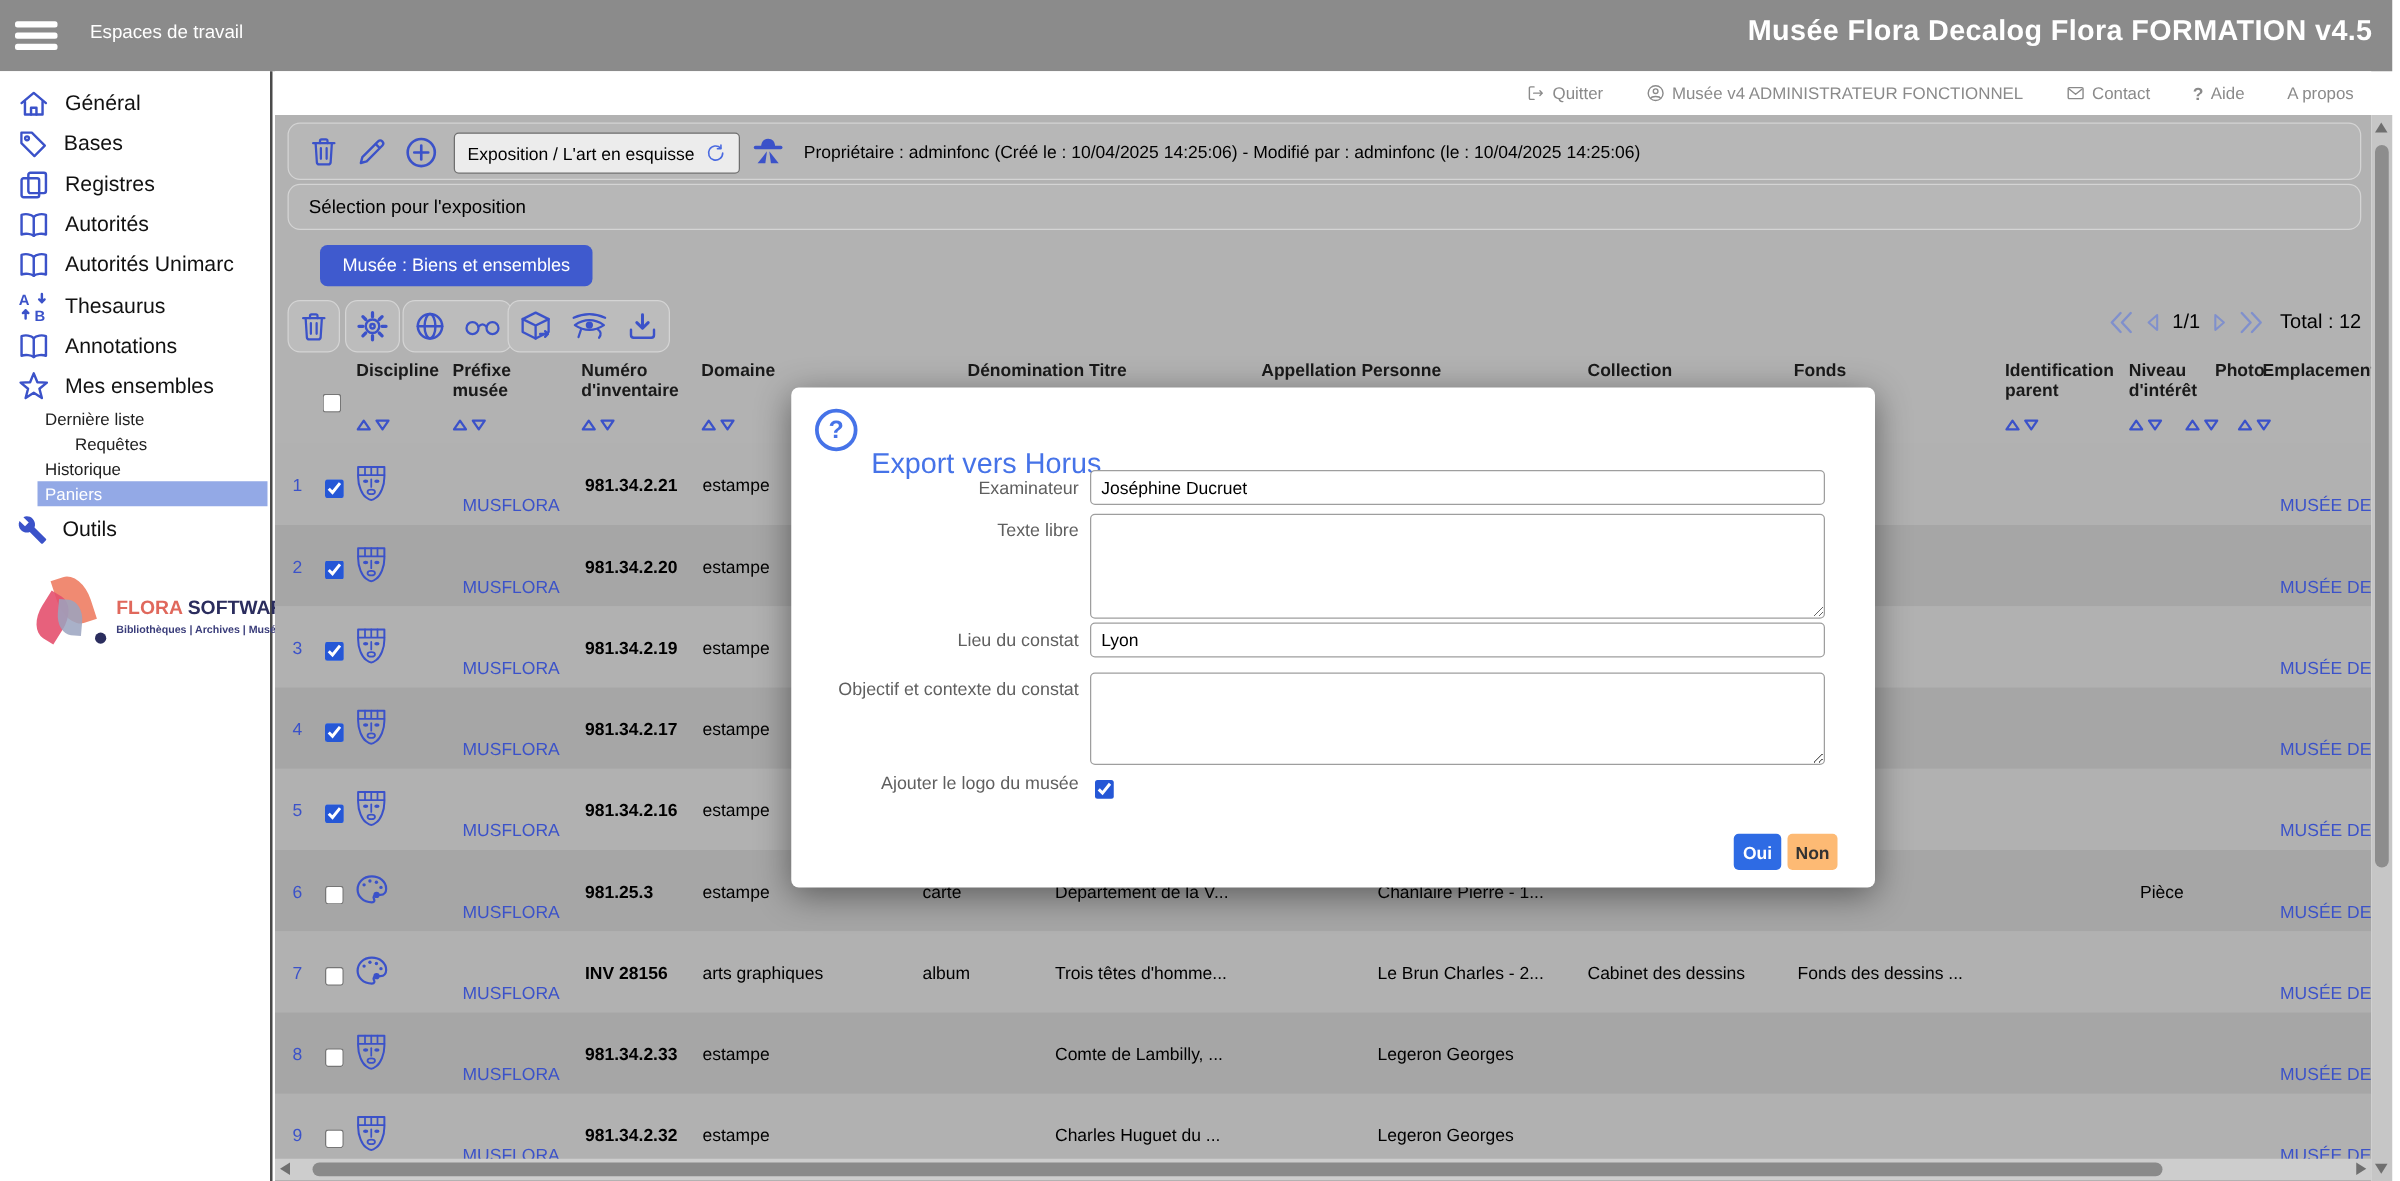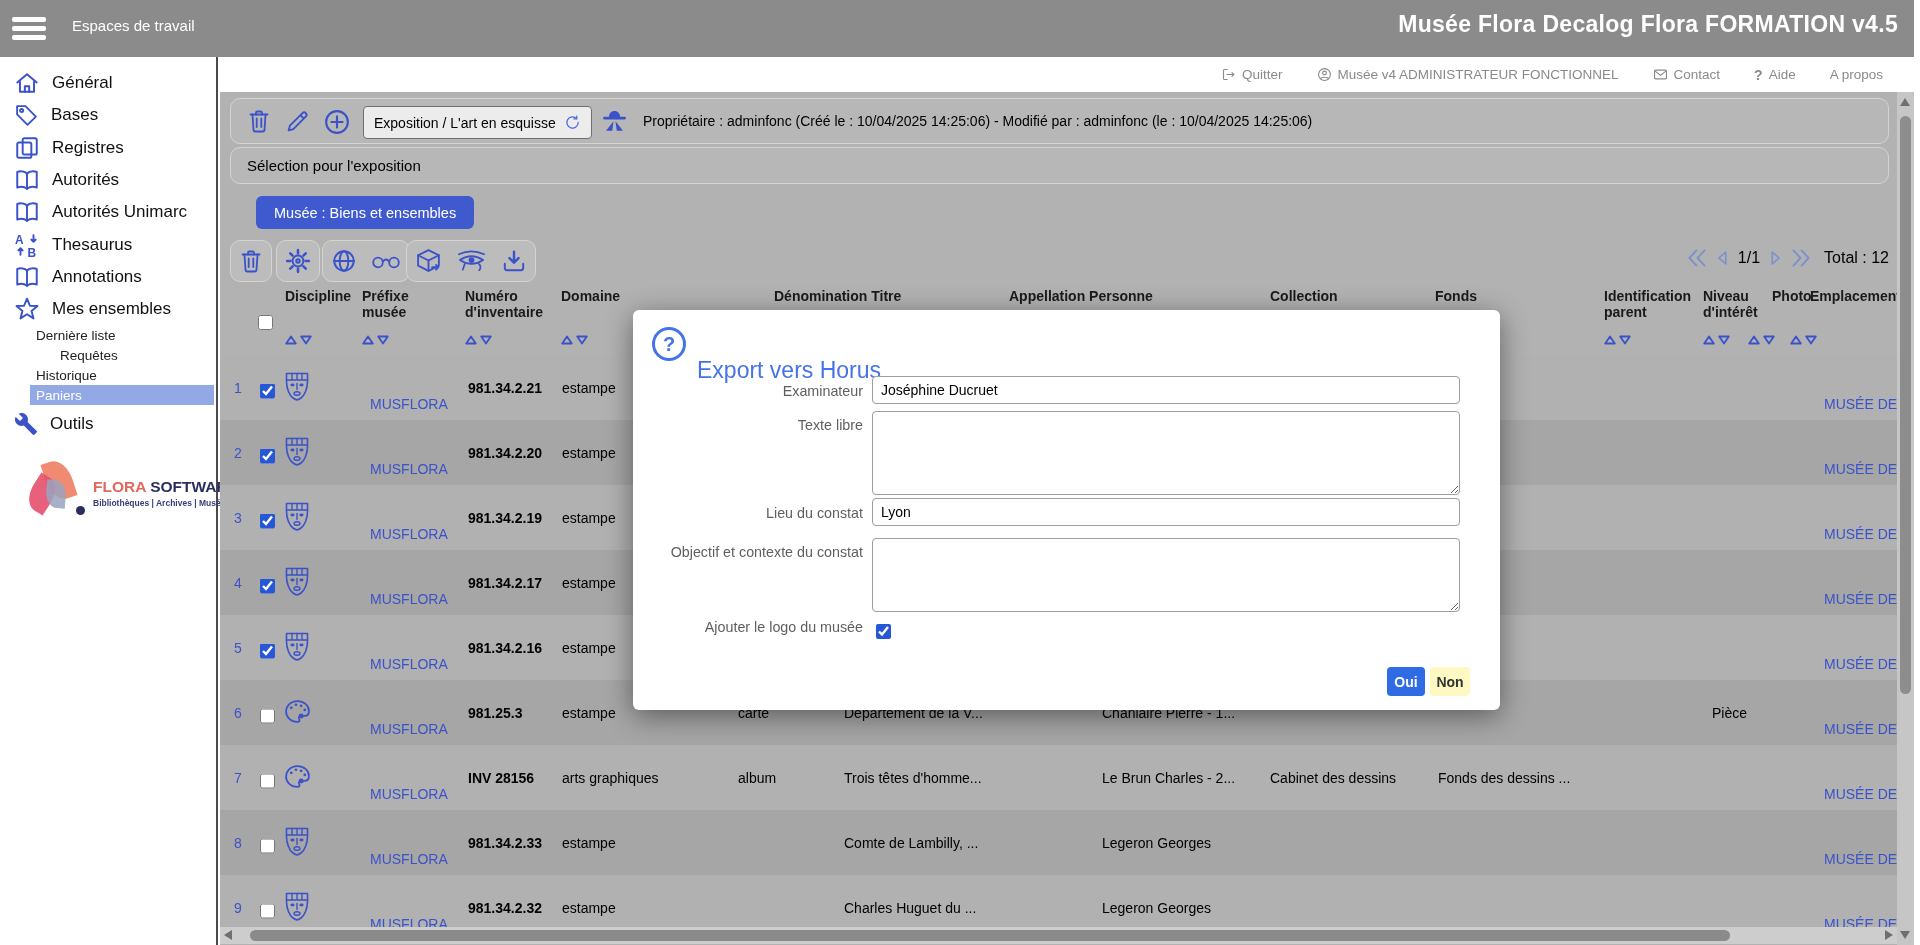--- a/index.html
+++ b/index.html
@@ -72,21 +72,21 @@
           color:#4673e8;font-size:20px;font-weight:bold;display:flex;align-items:center;justify-content:center;cursor:pointer;box-sizing:border-box;}
   .m-title{position:absolute;left:64px;top:22px;font-size:23px;color:#4673e8;margin-top:25px;}
   .m-label{position:absolute;left:0;width:230px;text-align:right;font-size:14.3px;color:#5f5f5f;}
   .m-input{position:absolute;left:239px;width:588px;border:1px solid #9e9e9e;border-radius:4px;font-size:14px;
            font-family:"Liberation Sans","DejaVu Sans",sans-serif;padding:4px 8px;box-sizing:border-box;color:#000;}
   textarea.m-input{resize:both;}
   .m-check{position:absolute;left:239px;top:311px;}
   .m-btn{position:absolute;top:357px;height:29px;border:none;border-radius:4px;font-size:14px;font-weight:bold;cursor:pointer;
          font-family:"Liberation Sans","DejaVu Sans",sans-serif;}
   .m-oui{left:754px;width:38px;background:#2e6be4;color:#fff;}
-  .m-non{left:797px;width:40px;background:#fef9c3;color:#333;}
+  .m-non{left:797px;width:40px;background:#fdba74;color:#333;}
   
   .vscroll{position:absolute;right:0;top:92px;width:17px;bottom:0;background:#c6c6c6;z-index:15;}
   .vthumb{position:absolute;left:3px;width:11px;top:24px;height:578px;background:#8d8d8d;border-radius:6px;cursor:pointer;}
   .varr{position:absolute;left:3px;width:0;height:0;border-left:5.5px solid transparent;border-right:5.5px solid transparent;cursor:pointer;}
   .varr.up{top:6px;border-bottom:8px solid #6f6f6f;}
   .varr.down{bottom:6px;border-top:8px solid #6f6f6f;}
   .hscroll{position:absolute;left:220px;right:17px;bottom:1px;height:17px;background:#cdcdcd;z-index:15;}
   .hthumb{position:absolute;top:3px;height:11px;left:30px;width:1480px;background:#8a8a8a;border-radius:6px;cursor:pointer;}
   .harr{position:absolute;top:3px;width:0;height:0;border-top:5.5px solid transparent;border-bottom:5.5px solid transparent;cursor:pointer;}
   .harr.left{left:4px;border-right:8px solid #6f6f6f;}

